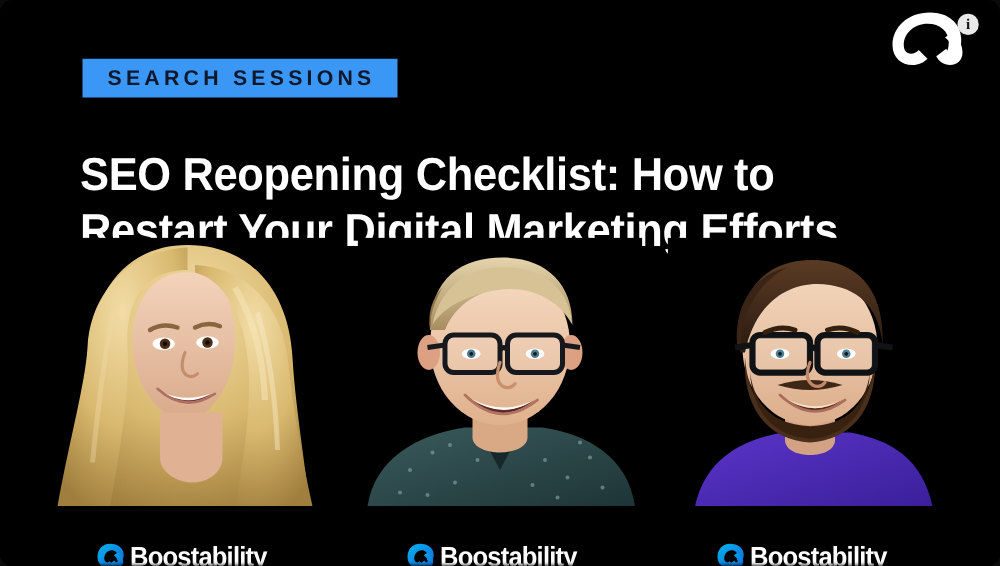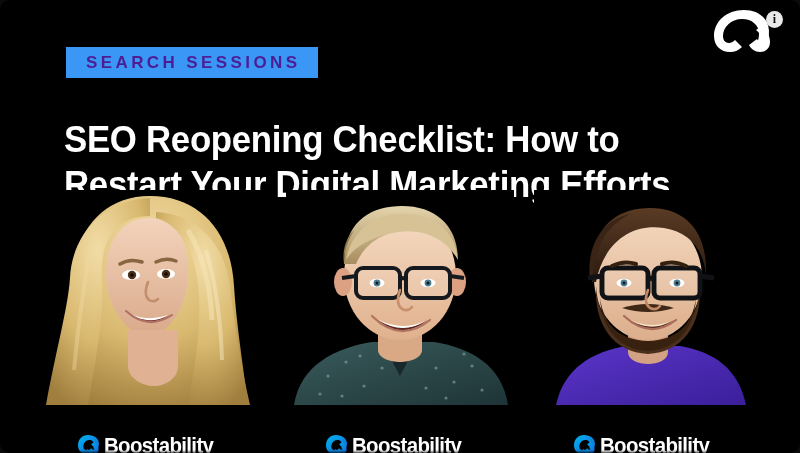--- a/index.html
+++ b/index.html
@@ -48,21 +48,21 @@
     position: absolute;
     left: 66px;
     top: 47px;
     height: 31px;
     padding: 0 18px 0 20px;
     display: flex;
     align-items: center;
     background: #3b97f5;
   }
   .eyebrow-text {
-    color: #4c1d95;
+    color: #0f172a;
     font-size: 17px;
     font-weight: bold;
     letter-spacing: 3.4px;
     line-height: 1;
     font-family: "Liberation Sans", sans-serif;
   }
   
   .headline {
     position: absolute;
     left: 64px;

